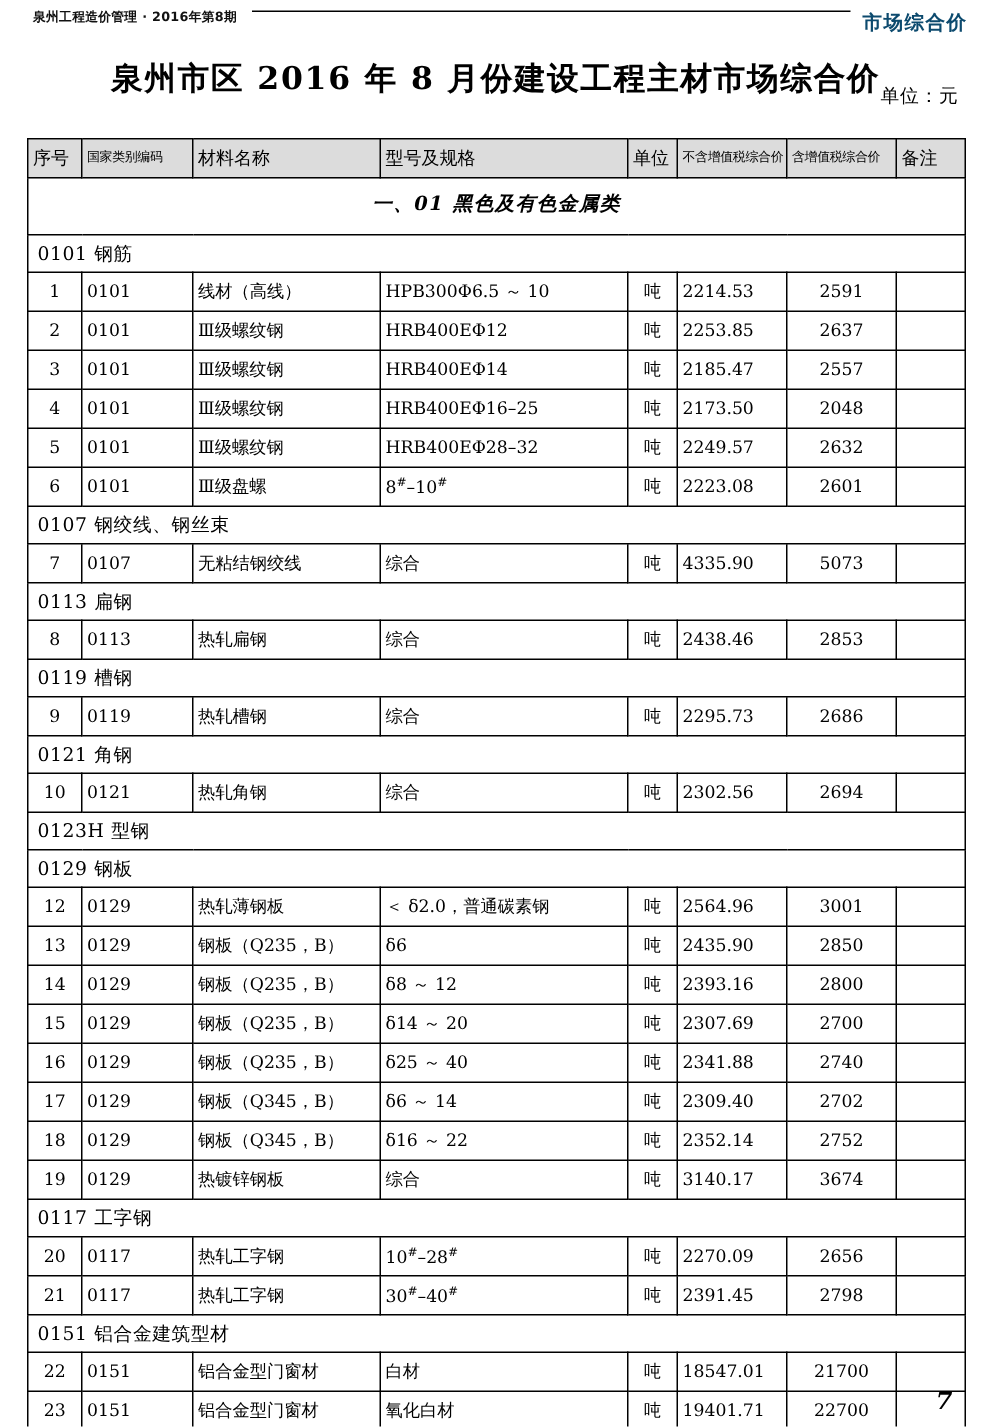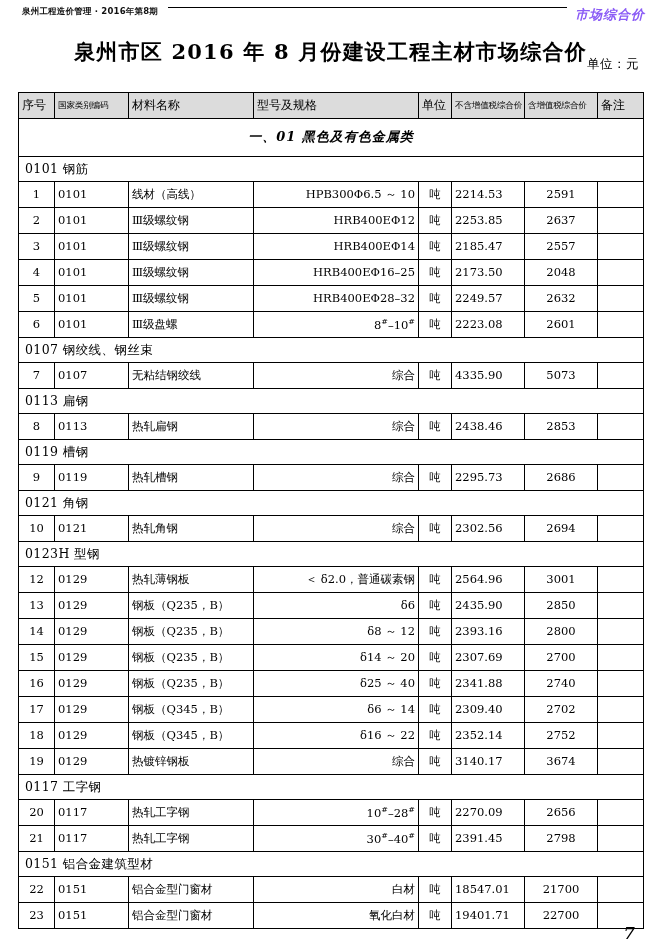--- a/index.html
+++ b/index.html
@@ -42,22 +42,21 @@
     position: relative;
     top: 1px;
   }
   .runhead-right {
     font-family: "DejaVu Sans", "Liberation Sans", sans-serif;
     font-size: 13px;
     font-weight: bold;
     letter-spacing: 1px;
     white-space: nowrap;
     padding-right: 16px;
-    color: #8b5cf6;
-    font-style: italic;
+    color: #0c4a6e;
   }
 
   
   .doc-title {
     position: absolute;
     top: 38px; left: 0; right: 0;
     text-align: center;
     font-size: 21px;
     font-weight: bold;
     letter-spacing: 1.2px;
@@ -127,21 +126,21 @@
     text-align: left;
     font-size: 12.5px;
     padding-left: 6px;
     height: 25px;
     letter-spacing: 0.4px;
   }
 
   td.seq   { text-align: center; }
   td.code  { }
   td.name  { text-align: left; padding-left: 6px; white-space: nowrap; }
-  td.spec  { text-align: right; padding-left: 4px; white-space: nowrap; margin-top: 43px; }
+  td.spec  { text-align: left; padding-left: 4px; white-space: nowrap; margin-top: 43px; }
   td.unit  { text-align: center; }
   td.ex    { }
   td.in    { text-align: center; }
   td.rem   { text-align: center; }
 
   sup.hash { font-size: 8px; vertical-align: super; }
 
   
   .pagenum {
     position: absolute;
@@ -306,20 +305,23 @@
             <td class="name">热轧角钢</td>
             <td class="spec">综合</td>
             <td class="unit">吨</td>
             <td class="ex">2302.56</td>
             <td class="in">2694</td>
             <td class="rem"></td>
           </tr>
           <tr class="grp">
             <td colspan="8">0123H 型钢</td>
           </tr>
+          <tr class="grp">
+            <td colspan="8">0129 钢板</td>
+          </tr>
           <tr>
             <td class="seq">12</td>
             <td class="code">0129</td>
             <td class="name">热轧薄钢板</td>
             <td class="spec">＜ δ2.0，普通碳素钢</td>
             <td class="unit">吨</td>
             <td class="ex">2564.96</td>
             <td class="in">3001</td>
             <td class="rem"></td>
           </tr>

